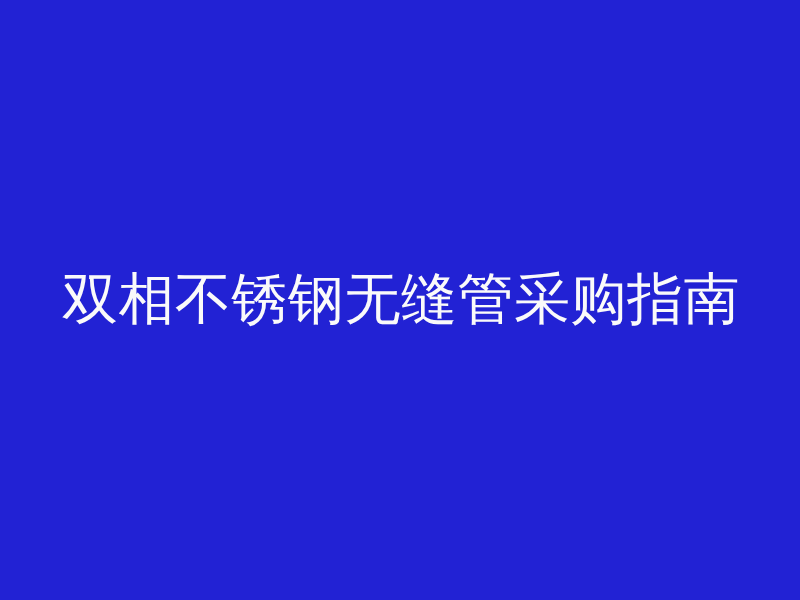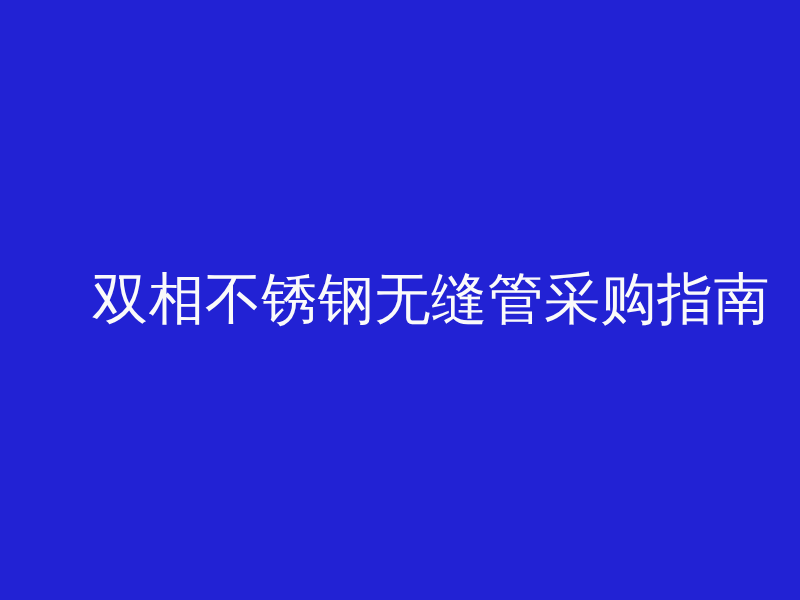--- a/index.html
+++ b/index.html
@@ -27,21 +27,21 @@
 
   
   .headline-block {
     position: absolute;
     left: 0;
     top: 0;
     width: 800px;
     height: 600px;
     display: flex;
     align-items: center;
-    justify-content: center;
+    justify-content: flex-start;
   }
 
   .headline {
     display: block;
     margin: 0;
     padding: 0 0 0 62px;
     color: #fafafa;
     font-family: "DejaVu Sans", "Liberation Sans", sans-serif;
     font-size: 56px;
     font-weight: 400;

